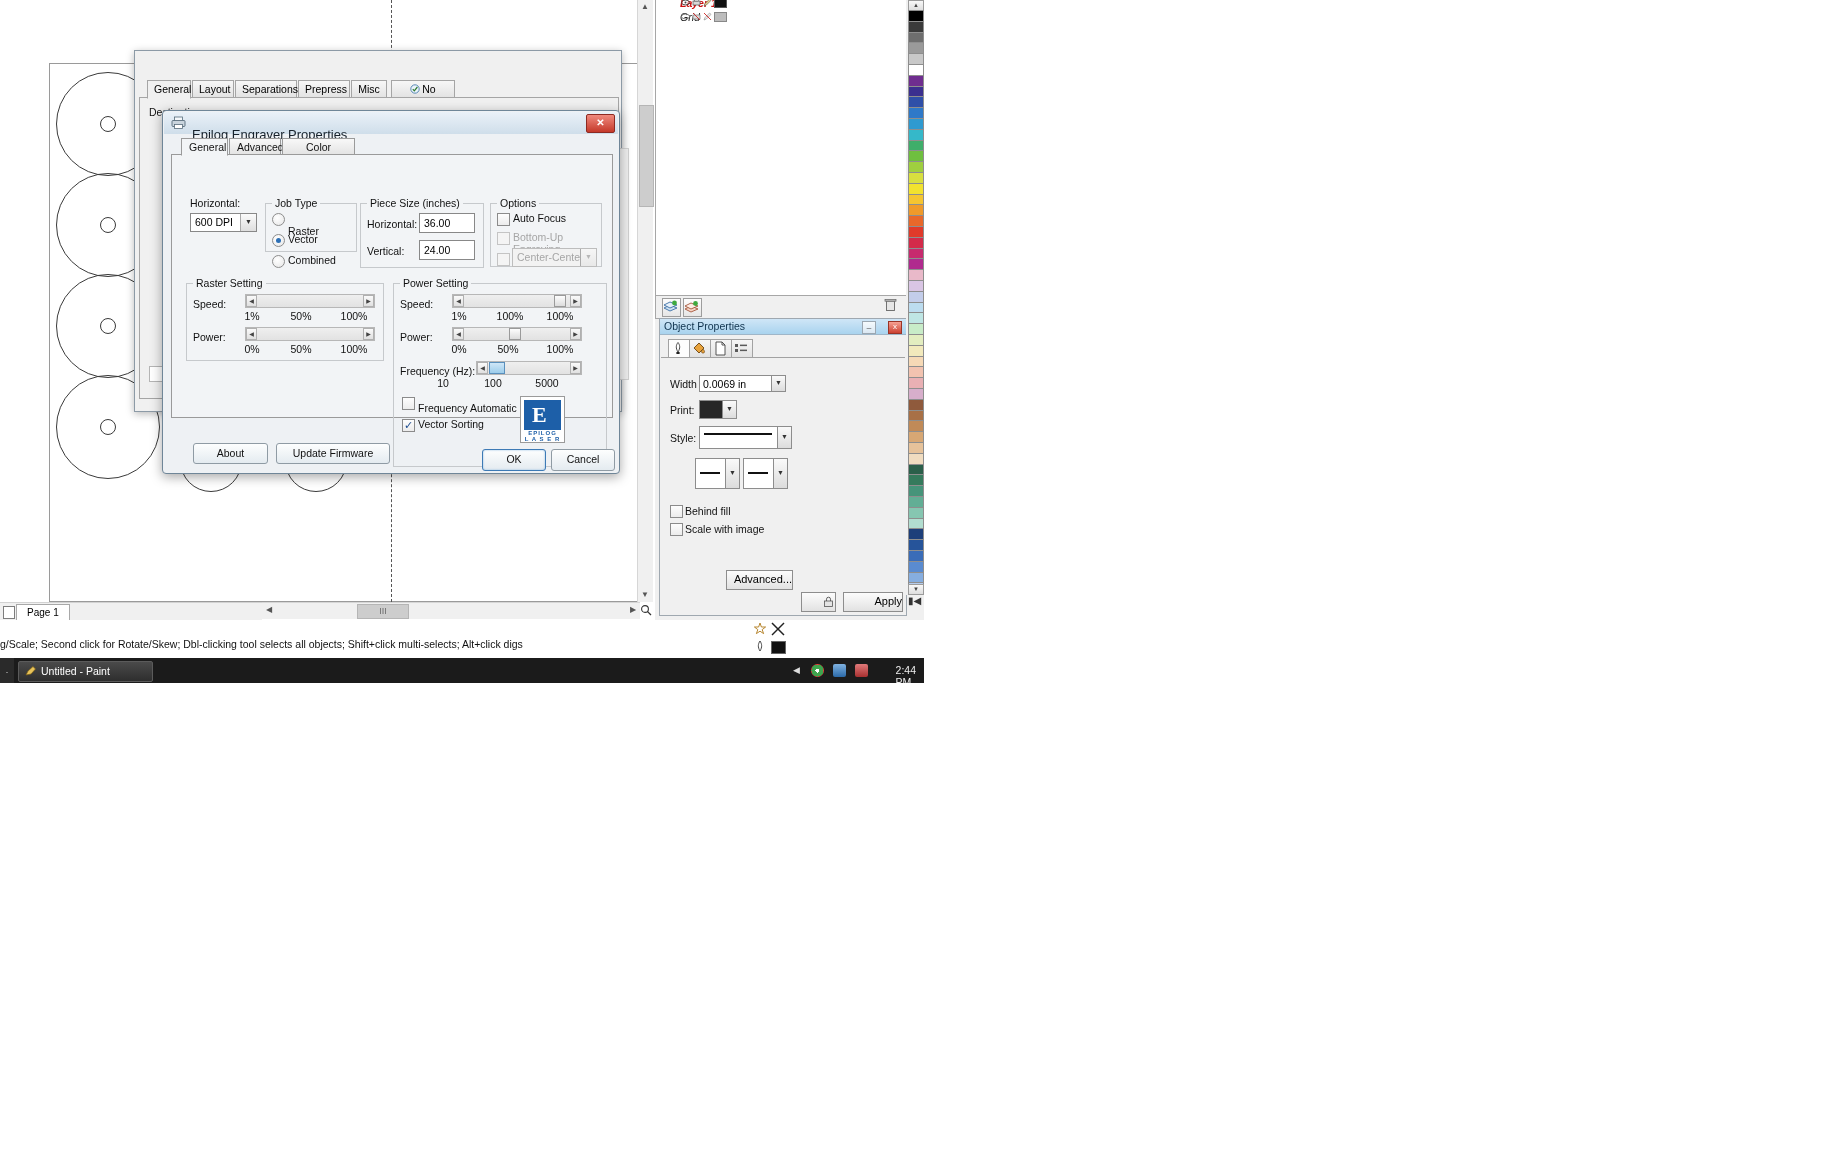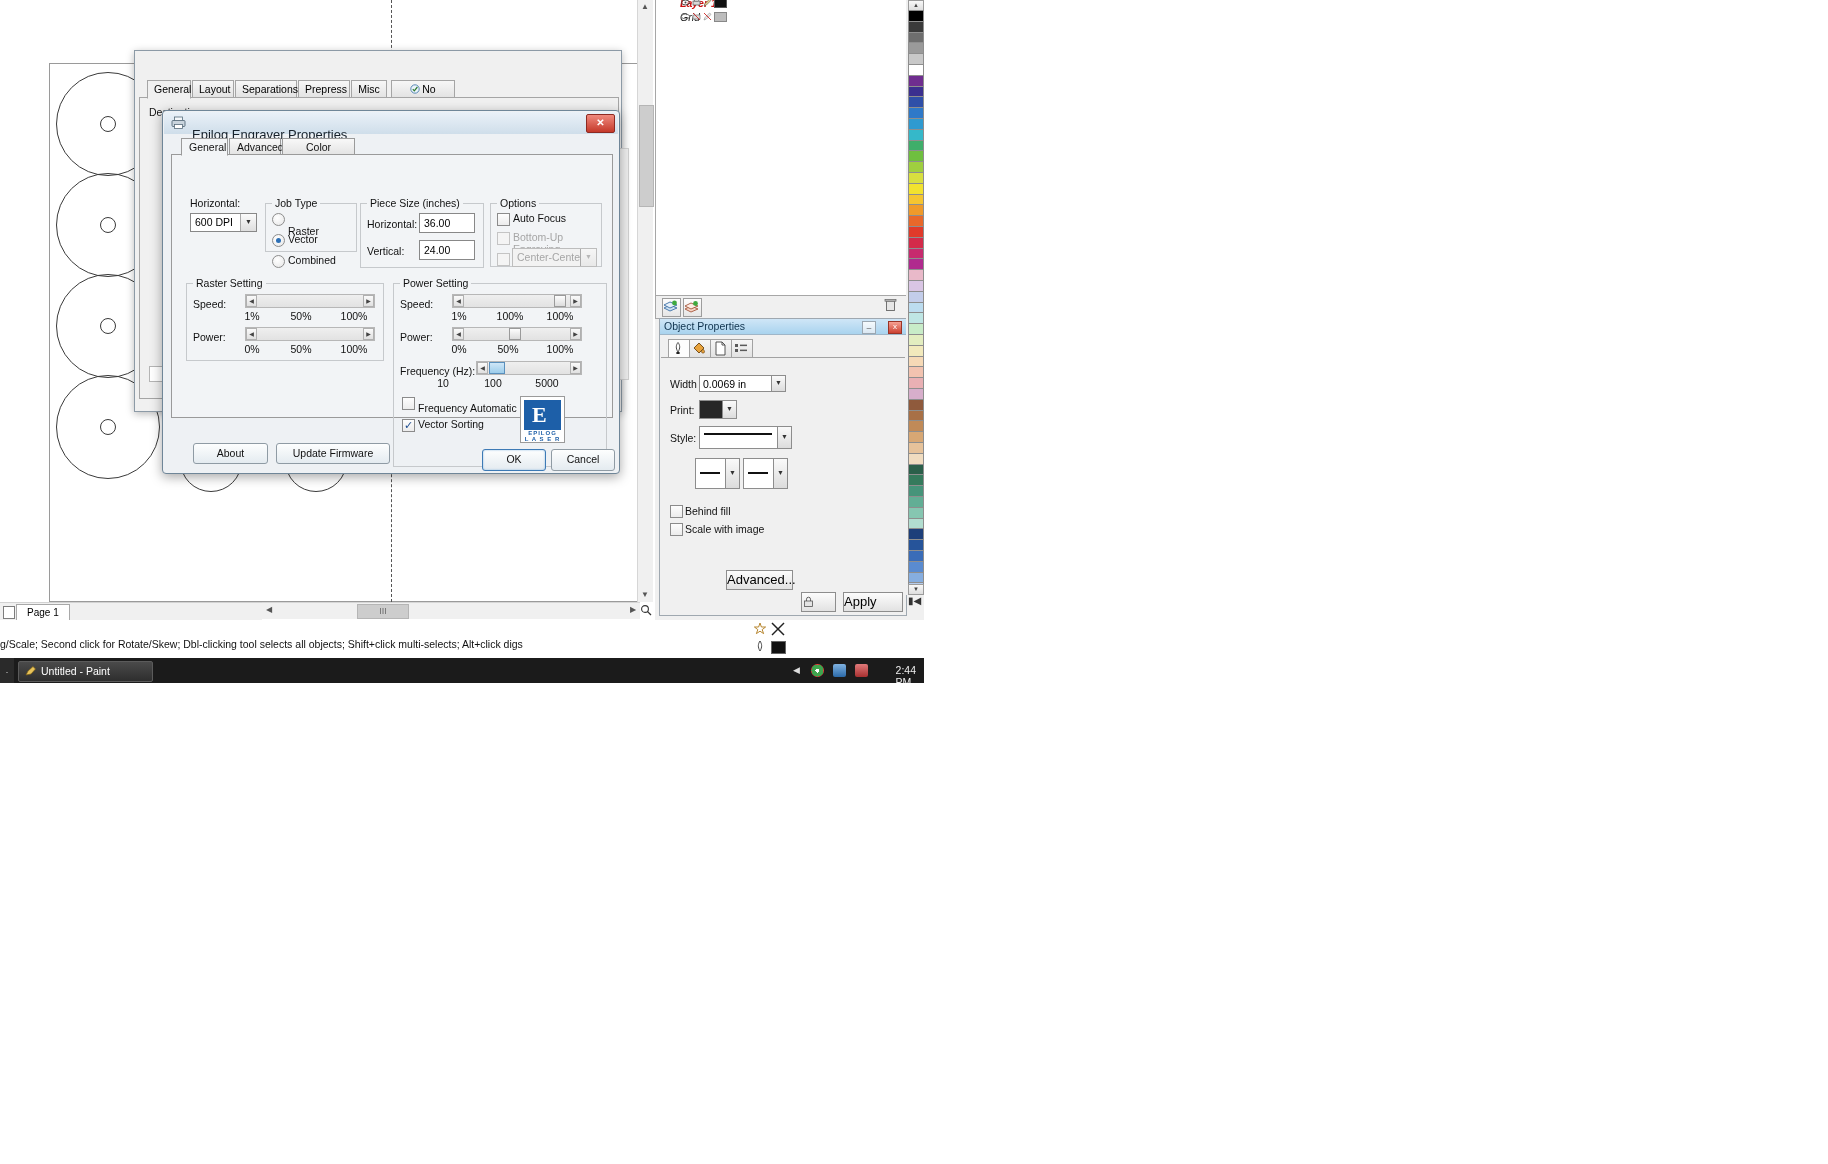--- a/index.html
+++ b/index.html
@@ -45,21 +45,21 @@
   .opwinbtn{position:absolute;top:2px;width:12px;height:11px;border:1px solid #9ba7b1;font-size:8px;line-height:9px;text-align:center;color:#333;}
   .optab{position:absolute;top:20px;width:20px;height:19px;border:1px solid #a2a2a2;background:linear-gradient(#f6f6f6,#e0e0e0);}
   .optab.sel{background:#fdfdfd;border-bottom-color:#fdfdfd;}
   #op-body{position:absolute;left:1px;top:38px;width:244px;height:222px;background:#f0f0f0;border-top:1px solid #a2a2a2;}
   .oplabel{position:absolute;font-size:10.5px;color:#111;}
   .opfield{position:absolute;background:#fff;border:1px solid #8d8d8d;font-size:10.5px;}
   .opfield input{border:0;outline:0;width:100%;height:100%;font:inherit;background:transparent;padding-left:3px;box-sizing:border-box;}
   .opdrop{position:absolute;width:13px;border:1px solid #8d8d8d;background:linear-gradient(#fafafa,#dcdcdc);font-size:7px;text-align:center;color:#333;}
   .opcheck{position:absolute;width:11px;height:11px;border:1px solid #8b8b8b;background:linear-gradient(#fdfdfd,#ececec);}
   #op-footer{position:absolute;left:1px;top:272px;width:244px;height:23px;}
-  .flatbtn{position:absolute;border:1px solid #8d8d8d;background:linear-gradient(#fcfcfc,#e2e2e2);font-size:13px;text-align:left;}
+  .flatbtn{position:absolute;border:1px solid #8d8d8d;background:linear-gradient(#fcfcfc,#e2e2e2);font-size:11px;text-align:right;}
 
   
   #palette{position:absolute;left:906px;top:0;width:18px;height:595px;background:#f0f0f0;}
   .swatch{position:absolute;left:2px;width:14px;height:10px;border:1px solid #8e8e8e;}
   .palarrow{position:absolute;left:2px;width:14px;height:9px;background:linear-gradient(#f8f8f8,#dedede);border:1px solid #9b9b9b;font-size:6px;text-align:center;line-height:8px;color:#444;}
 
   
   .miniicon{position:absolute;}
 
   

